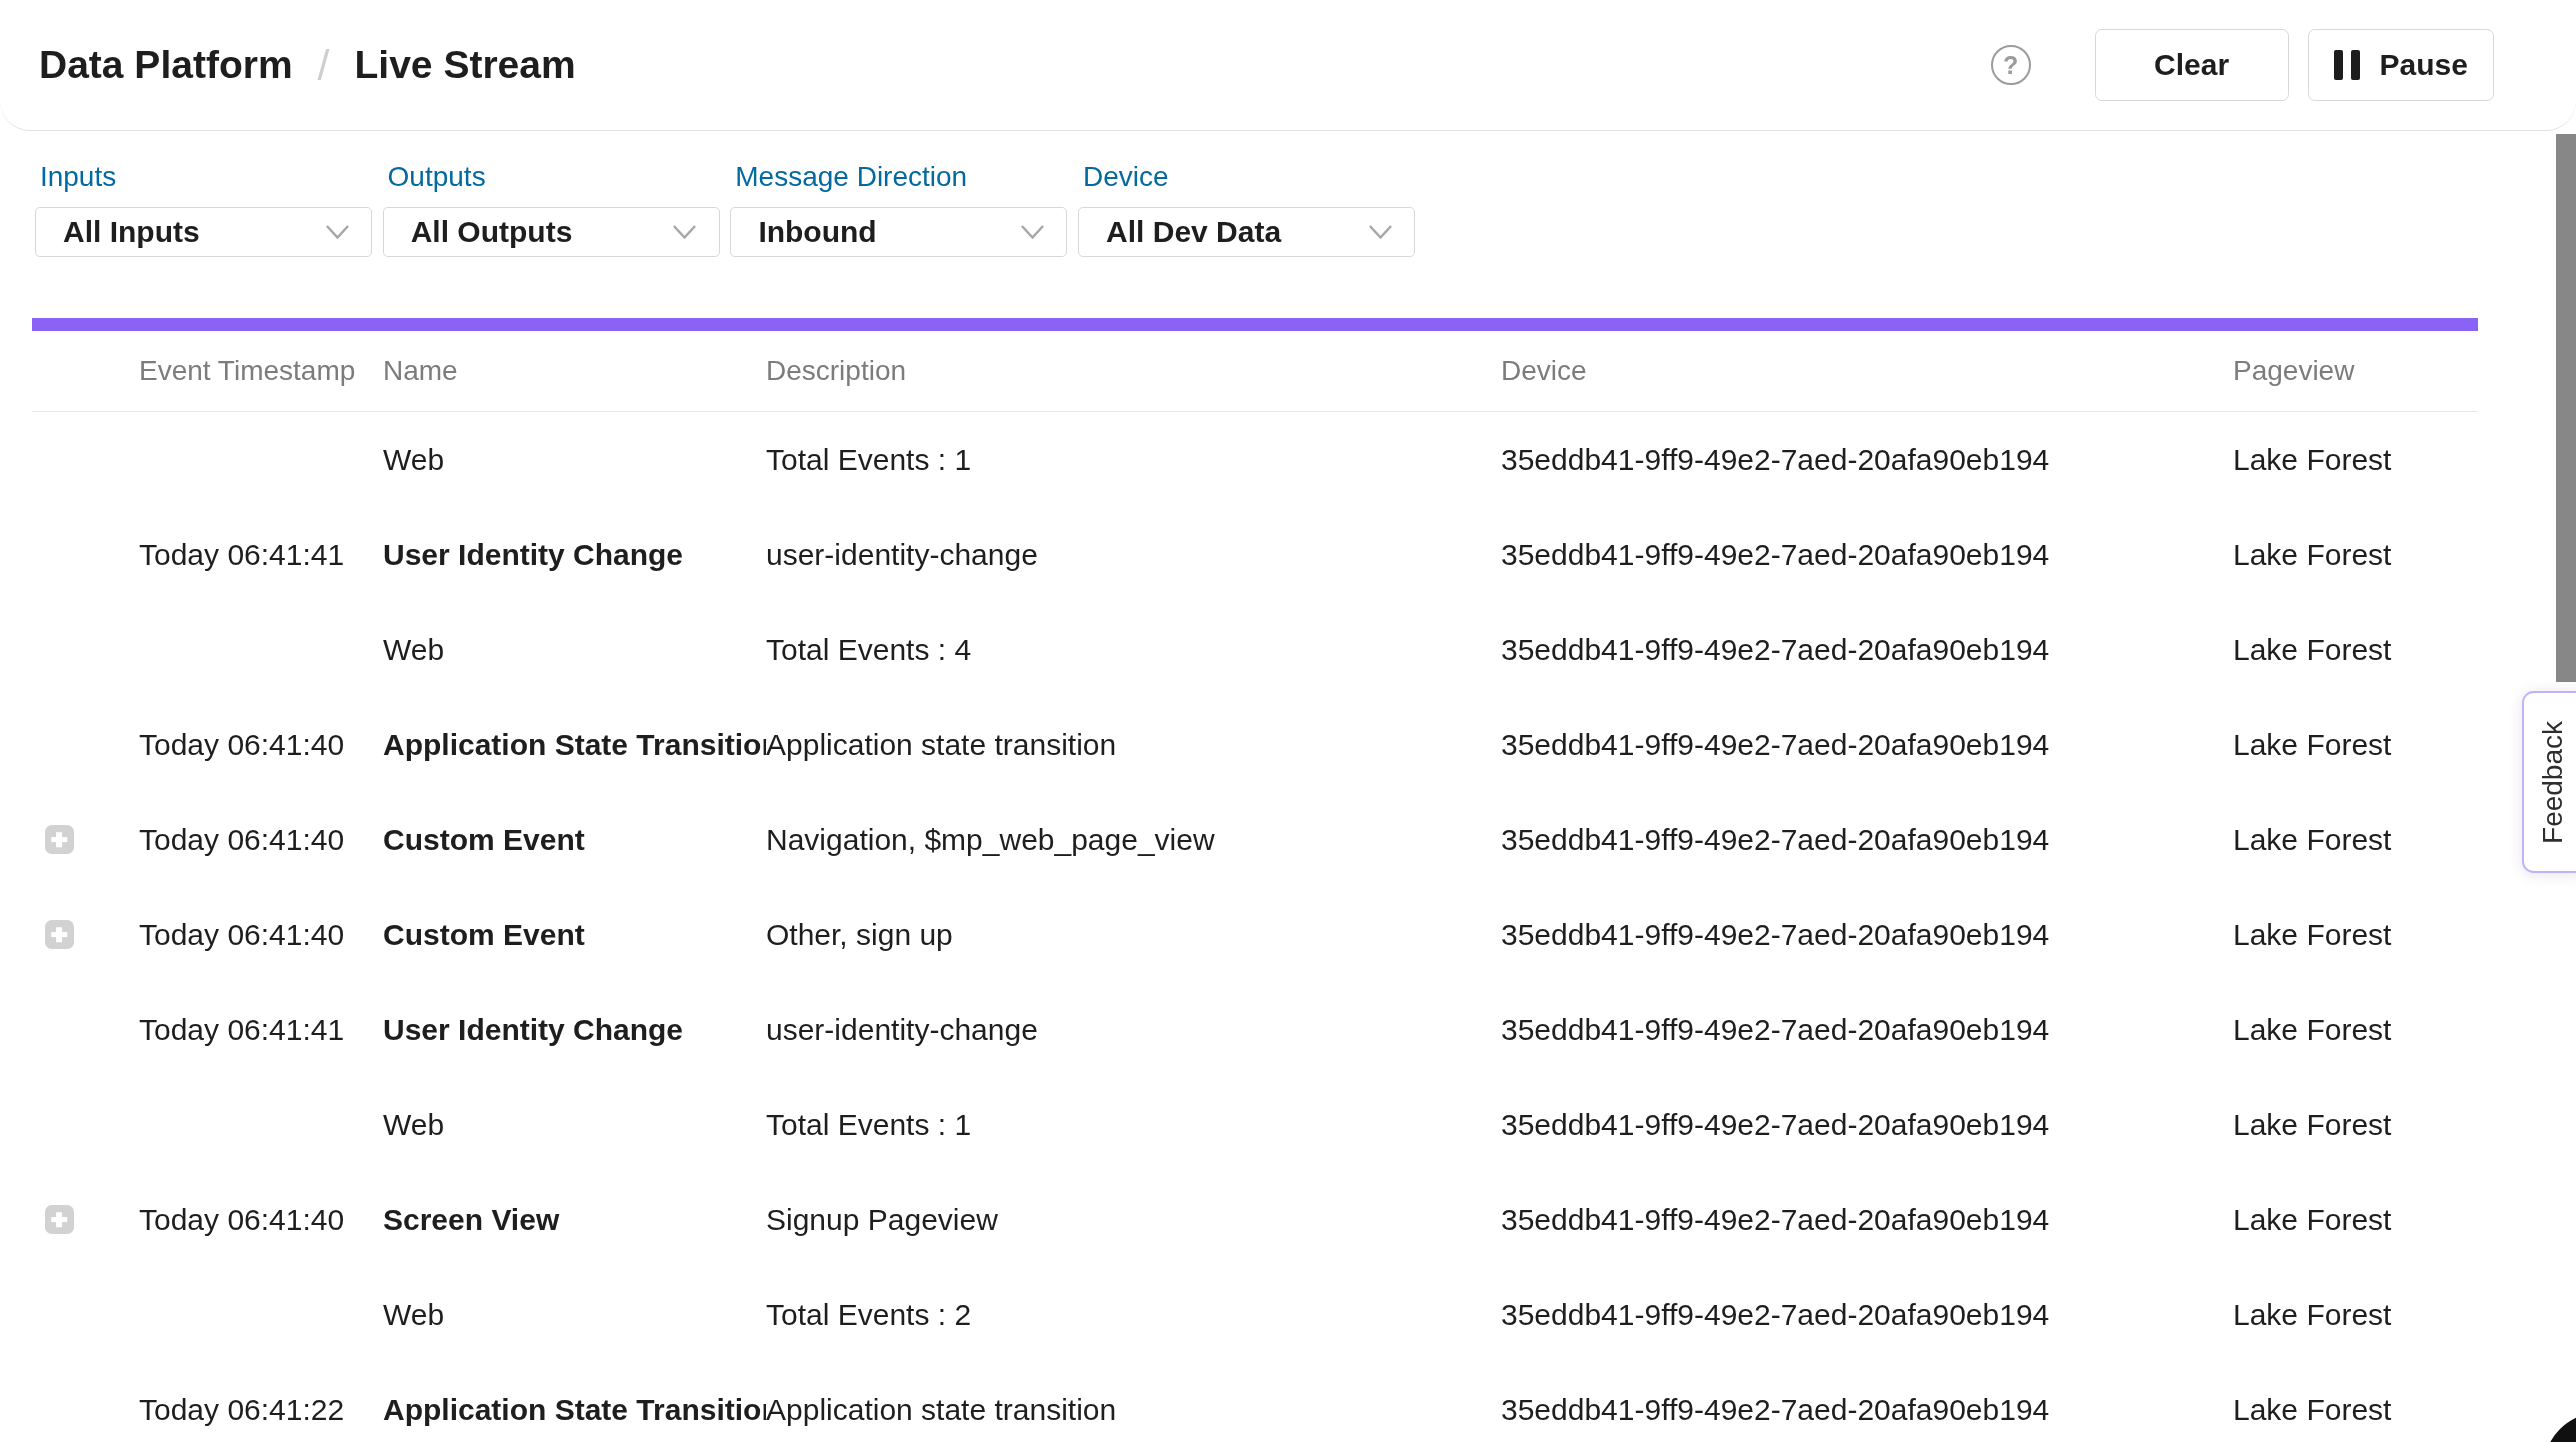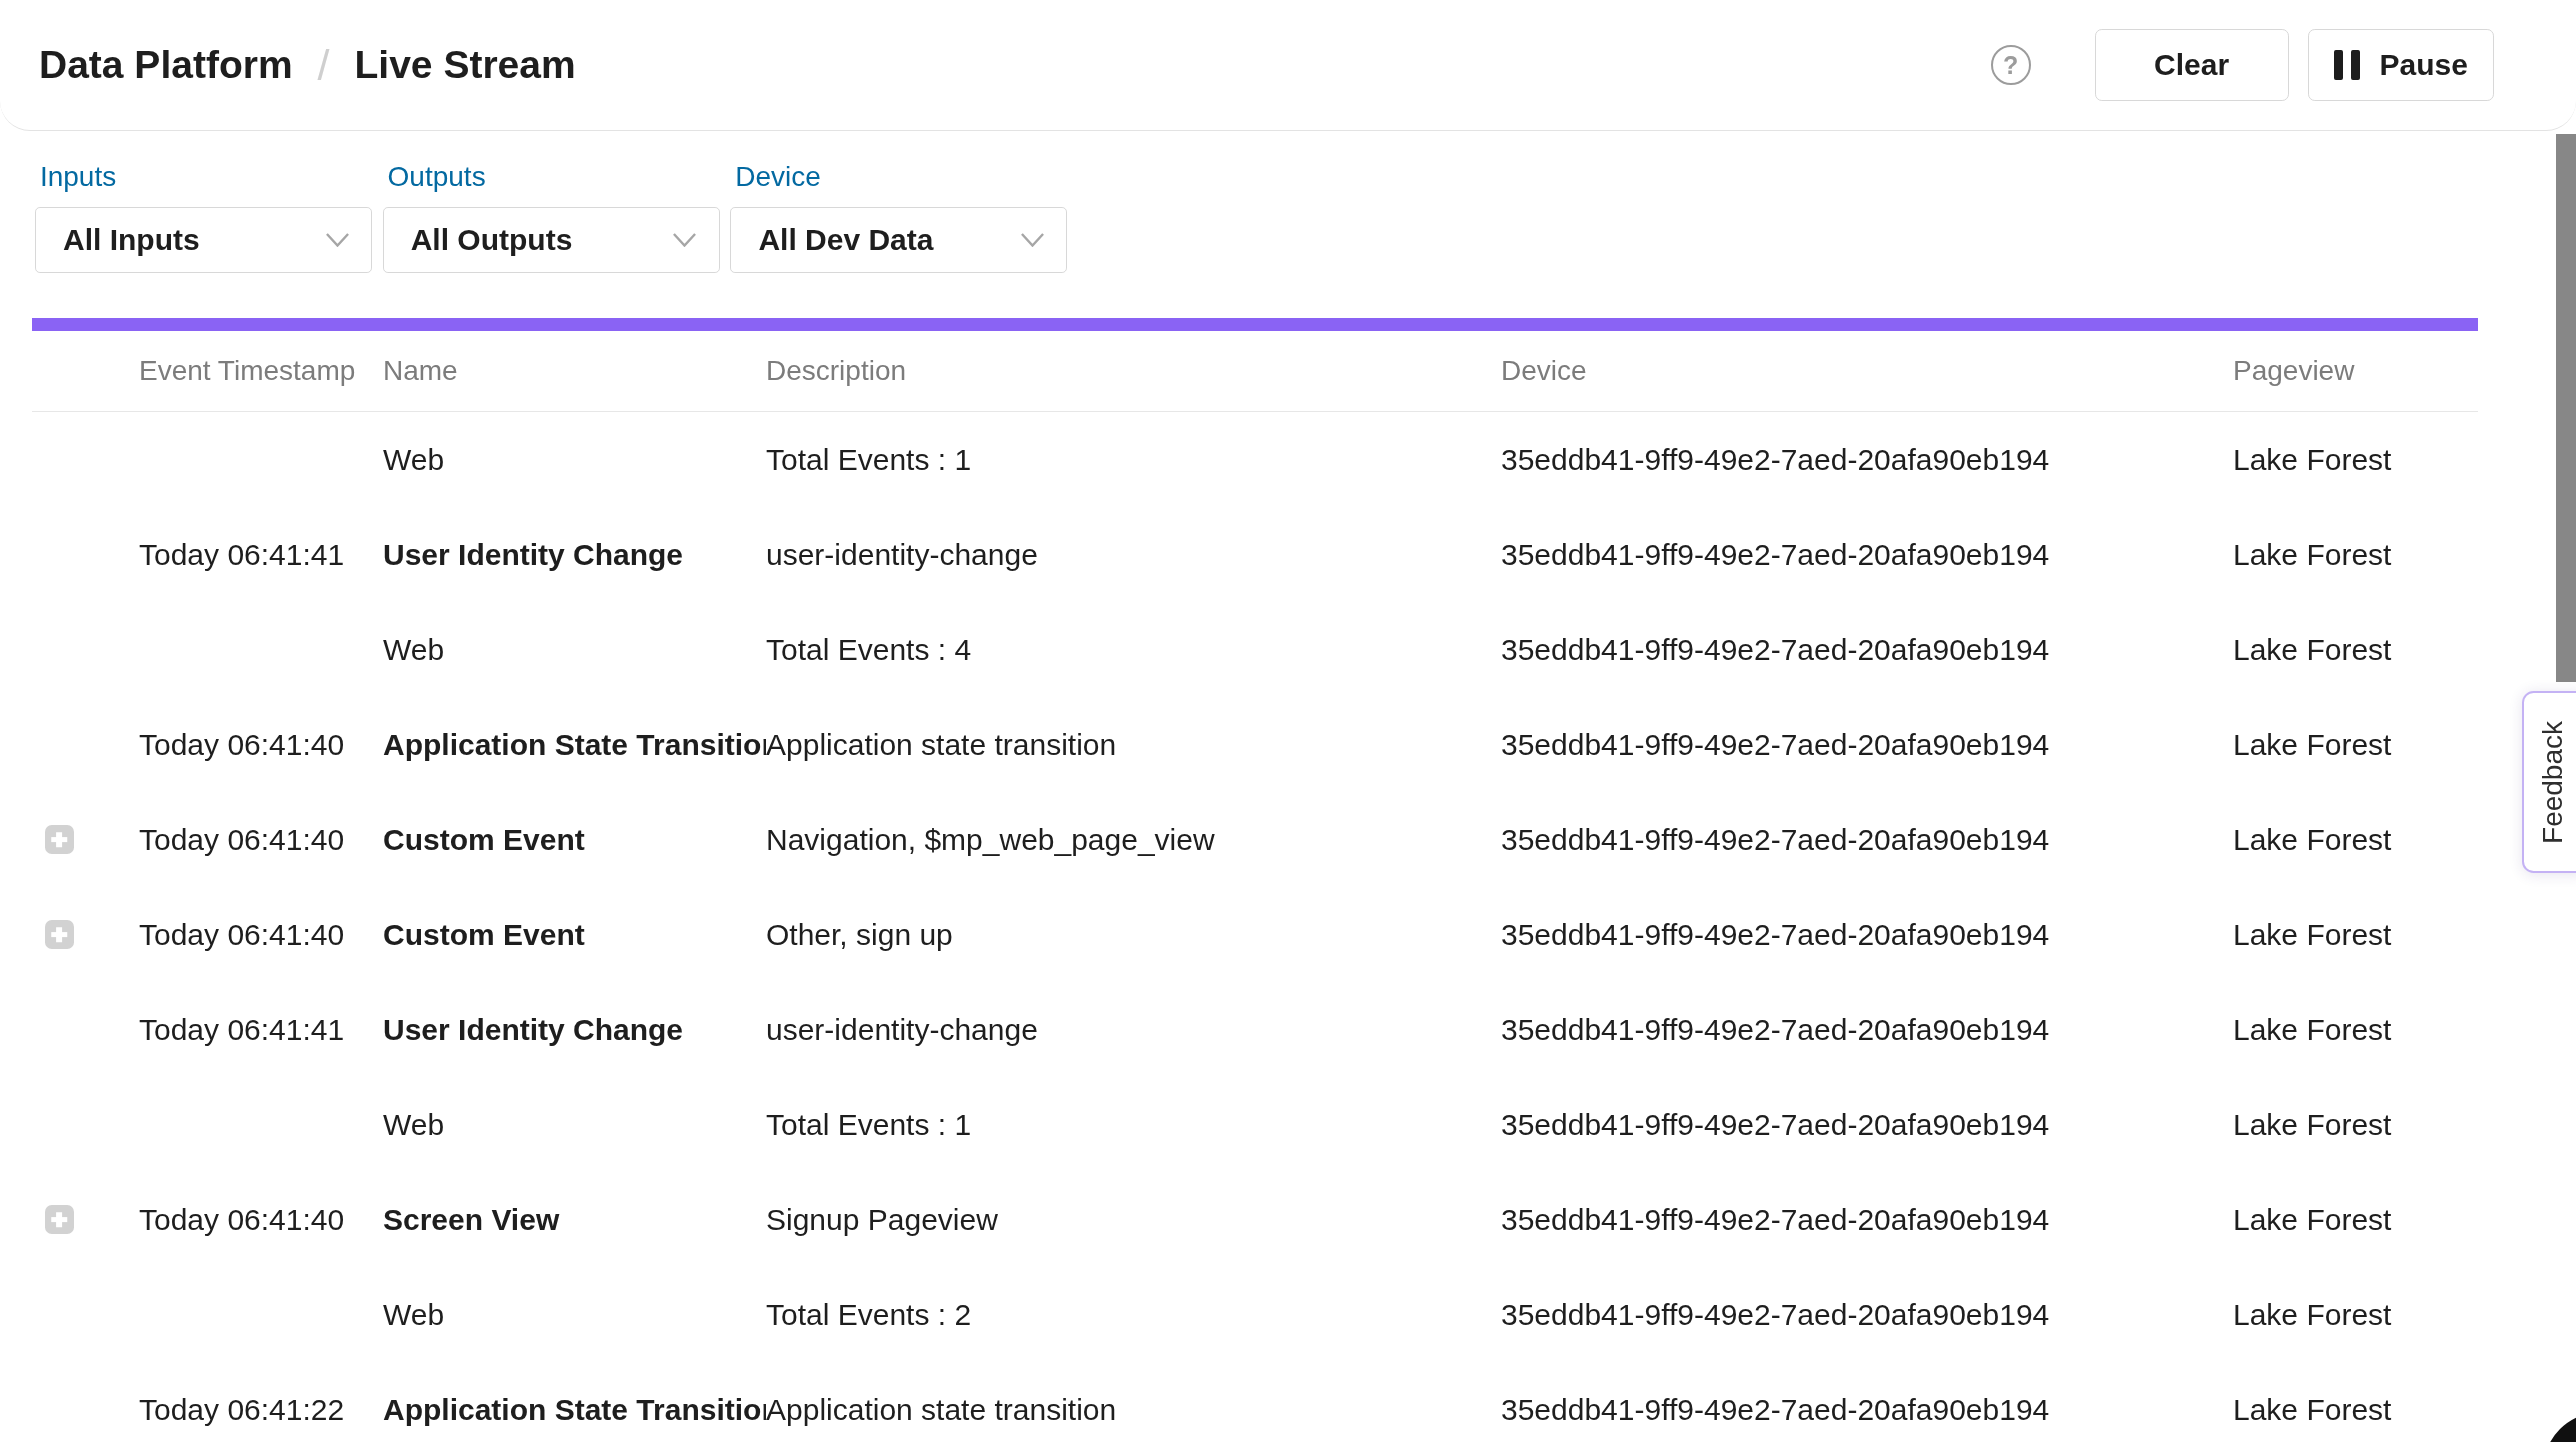--- a/index.html
+++ b/index.html
@@ -21,21 +21,21 @@
   .btn-clear{width:194px;margin-right:19.4px;}
   .btn-pause{width:186px;}
   .pause-icon{display:inline-flex;margin-right:19.4px;}
   .pause-icon i{display:block;width:8.7px;height:30px;background:#1d1d1d;border-radius:1.9px;}
   .pause-icon i + i{margin-left:8.7px;}
 
   
   .filters{position:absolute;top:131px;left:35px;display:flex;}
   .filter-group{margin-right:10.7px;width:337px;}
   .filter-label{margin:30px 0 0 4.9px;font-size:28px;color:#0369a1;}
-  .filter-select{margin-top:13.6px;height:66px;border:1.9px solid #d8d8d8;border-radius:4.9px;background:#fff;
+  .filter-select{margin-top:13.6px;height:50px;border:1.9px solid #d8d8d8;border-radius:4.9px;background:#fff;
                  display:flex;align-items:center;justify-content:space-between;
                  padding:0 21.4px 0 27px;cursor:pointer;box-sizing:border-box;}
   .filter-value{font-size:30px;font-weight:600;color:#1e1e1e;white-space:nowrap;}
   .chevron{display:flex;align-items:center;}
 
   
   .purple-bar{position:absolute;top:318px;left:32px;width:2446px;height:12.6px;background:#8a63f4;}
 
   
   .table{position:absolute;top:331px;left:32px;width:2446px;}
@@ -107,20 +107,31 @@
       <div class="filter-select">
         <span class="filter-value">All Outputs</span>
         <span class="chevron">
           <svg width="25" height="15.5" viewBox="0 0 26 16">
               <polyline points="2,2 13,14 24,2" fill="none" stroke="#a6a6a6" stroke-width="2.5"></polyline>
             </svg>
         </span>
       </div>
     </div>
     <div class="filter-group">
+      <div class="filter-label">Message Direction</div>
+      <div class="filter-select">
+        <span class="filter-value">Inbound</span>
+        <span class="chevron">
+          <svg width="25" height="15.5" viewBox="0 0 26 16">
+              <polyline points="2,2 13,14 24,2" fill="none" stroke="#a6a6a6" stroke-width="2.5"></polyline>
+            </svg>
+        </span>
+      </div>
+    </div>
+    <div class="filter-group">
       <div class="filter-label">Device</div>
       <div class="filter-select">
         <span class="filter-value">All Dev Data</span>
         <span class="chevron">
           <svg width="25" height="15.5" viewBox="0 0 26 16">
               <polyline points="2,2 13,14 24,2" fill="none" stroke="#a6a6a6" stroke-width="2.5"></polyline>
             </svg>
         </span>
       </div>
     </div>

